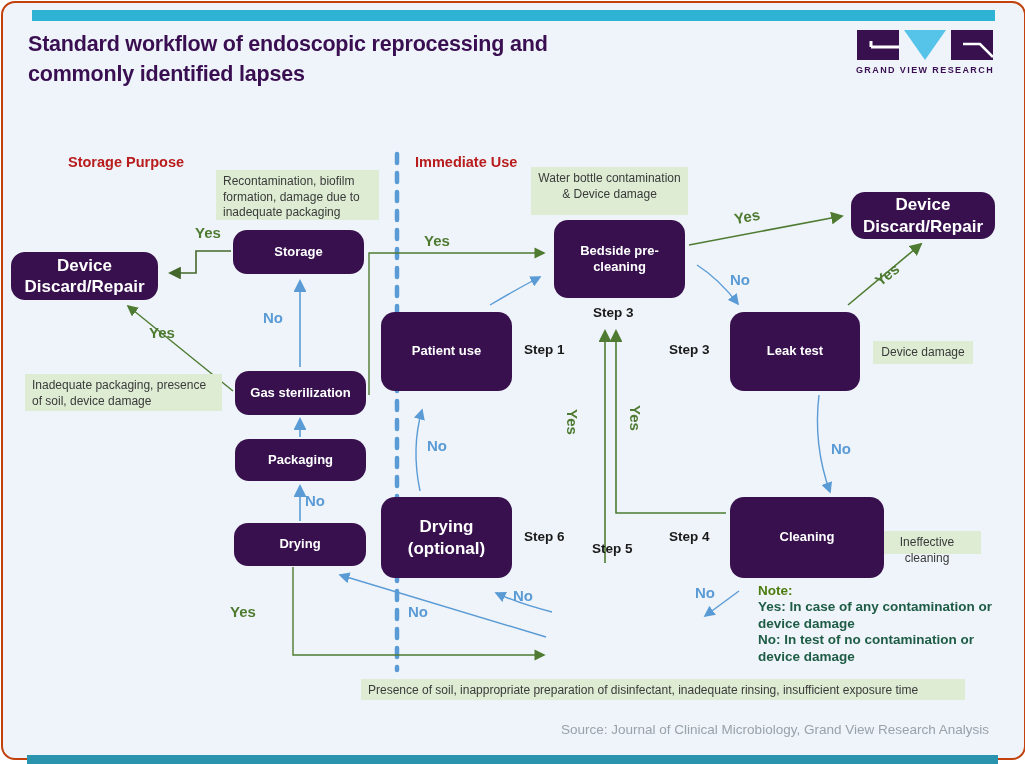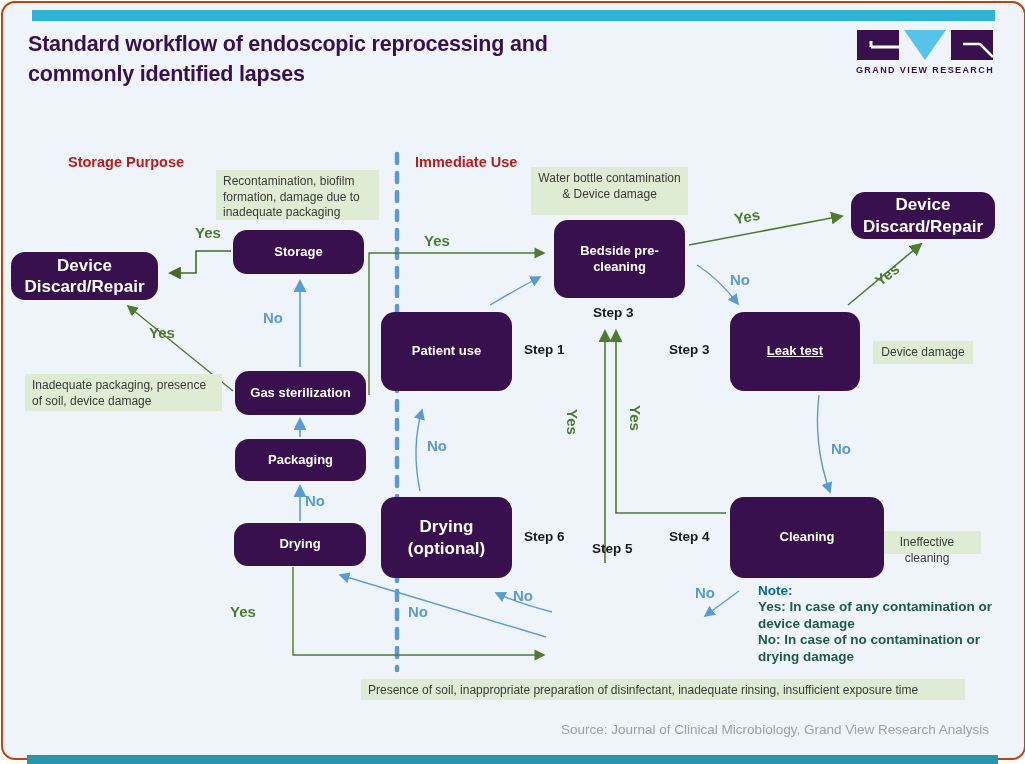--- a/index.html
+++ b/index.html
@@ -23,21 +23,21 @@
        padding:4px 7px;box-sizing:border-box;z-index:2;}
   .ann.center{text-align:center;}
   .step{position:absolute;font-size:13.5px;font-weight:bold;color:#1a1a1a;z-index:3;}
   .lbl{position:absolute;font-weight:bold;font-size:15px;z-index:3;white-space:nowrap;}
   .lbl.yes{color:#4e7b31;}
   .lbl.no{color:#5b9bd5;}
   .lbl.vert{writing-mode:vertical-rl;}
   .arrows{position:absolute;left:0;top:0;z-index:1;}
   .note{position:absolute;left:755px;top:580px;width:245px;font-size:13.5px;font-weight:bold;
         line-height:1.22;color:#1f5c45;z-index:3;}
-  .note-title{color:#0369a1;}
+  .note-title{color:#4d7c0f;}
   .source{position:absolute;right:35px;top:719px;font-size:13.5px;color:#9aa2a9;z-index:3;}
 </style>
 </head>
 <body>
 
 <div class="stage">
   <div class="panel">
 
     <div class="accent-bar-top"></div>
 
@@ -104,21 +104,21 @@
 
     <div class="node" style="left:230px;top:227px;width:131px;height:44px;">Storage</div>
     <div class="node small-text" style="left:8px;top:249px;width:147px;height:48px;">Device Discard/Repair</div>
     <div class="node" style="left:232px;top:368px;width:131px;height:44px;">Gas sterilization</div>
     <div class="node" style="left:232px;top:436px;width:131px;height:42px;">Packaging</div>
     <div class="node" style="left:231px;top:520px;width:132px;height:43px;">Drying</div>
     <div class="node" style="left:378px;top:309px;width:131px;height:79px;">Patient use</div>
     <div class="node small-text" style="left:378px;top:494px;width:131px;height:81px;">Drying (optional)</div>
     <div class="node" style="left:551px;top:217px;width:131px;height:78px;">Bedside pre-cleaning</div>
     <div class="node small-text" style="left:848px;top:189px;width:144px;height:47px;">Device Discard/Repair</div>
-    <div class="node" style="left:727px;top:309px;width:130px;height:79px;text-decoration:underline;">Leak test</div>
+    <div class="node" style="left:727px;top:309px;width:130px;height:79px;">Leak test</div>
     <div class="node" style="left:727px;top:494px;width:154px;height:81px;">Cleaning</div>
 
     <div class="step" style="left:521px;top:339px;">Step 1</div>
     <div class="step" style="left:590px;top:302px;">Step 3</div>
     <div class="step" style="left:666px;top:339px;">Step 3</div>
     <div class="step" style="left:666px;top:526px;">Step 4</div>
     <div class="step" style="left:589px;top:538px;">Step 5</div>
     <div class="step" style="left:521px;top:526px;">Step 6</div>
 
     <div class="ann" style="left:213px;top:167px;width:163px;height:50px;">Recontamination, biofilm formation, damage due to inadequate packaging</div>
@@ -142,20 +142,20 @@
     <div class="lbl no" style="left:424px;top:434px;">No</div>
     <div class="lbl no" style="left:727px;top:268px;">No</div>
     <div class="lbl no" style="left:828px;top:437px;">No</div>
     <div class="lbl no" style="left:692px;top:581px;">No</div>
     <div class="lbl no" style="left:510px;top:584px;">No</div>
     <div class="lbl no" style="left:405px;top:600px;">No</div>
 
     <div class="note">
       <div class="note-title">Note:</div>
       <div>Yes: In case of any contamination or device damage</div>
-      <div>No: In case of no contamination or drying damage</div>
+      <div>No: In test of no contamination or device damage</div>
     </div>
 
     <div class="source">Source: Journal of Clinical Microbiology, Grand View Research Analysis</div>
   </div>
 
   <div class="accent-bar-bottom"></div>
 </div>
 
 </body></html>

